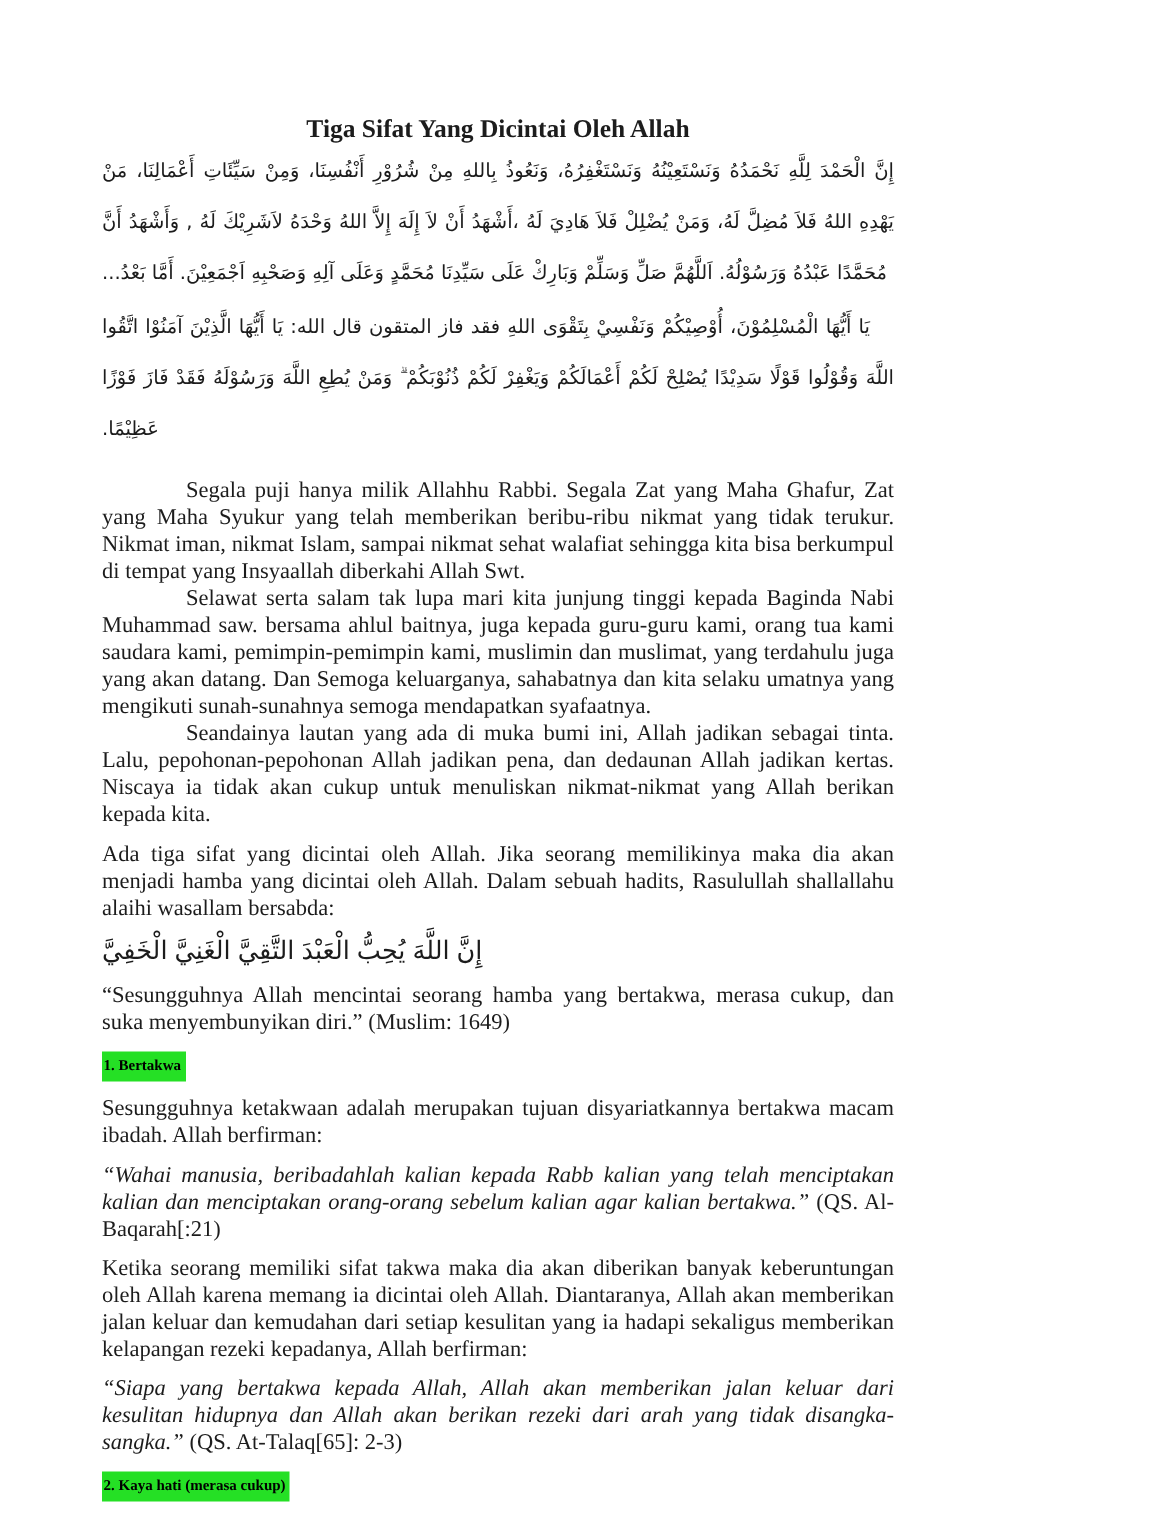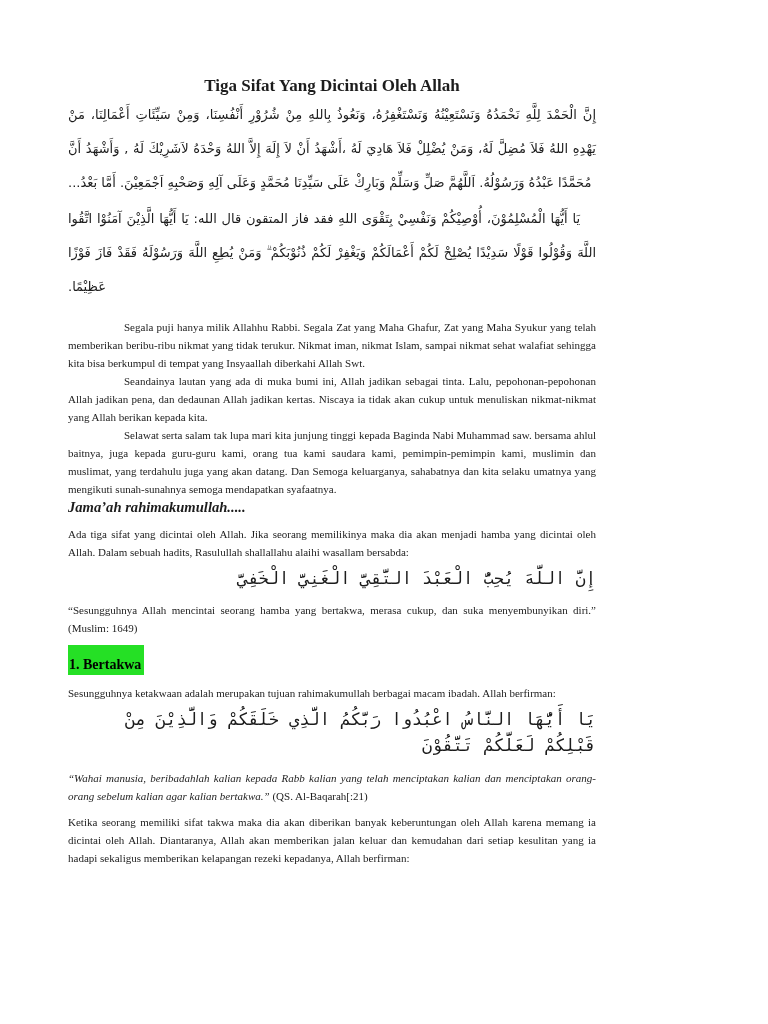--- a/index.html
+++ b/index.html
@@ -26,81 +26,81 @@
     direction:rtl;
     unicode-bidi:embed;
     font-size:13px;
     line-height:34px;
     text-align:justify;
     text-align-last:left;
     margin:2px 0 0 0;
   }
   .ar2 { text-indent:16px; }
   .ar-line {
-    font-family:Liberation Mono, monospace;
+    font-family:Liberation Sans, sans-serif;
     direction:rtl;
     unicode-bidi:embed;
     font-size:17px;
     line-height:26px;
-    text-align:right;
+    text-align:left;
     margin:6px 0 0 0;
   }
   
   .p {
-    font-size:11px;
+    font-size:15px;
     line-height:18px;
     text-align:justify;
     margin:0;
   }
   .indent { text-indent:56px; }
   .mt6{margin-top:6px}.mt8{margin-top:8px}.mt9{margin-top:9px}.mt14{margin-top:14px}
   .jamaah { font-weight:bold; font-style:italic; font-size:14.6px; line-height:18px; margin:0; }
   .q { font-style:italic; }
   .q .cite { font-style:normal;margin-top:19px; }
   .hblock { margin:8px 0 0 0; line-height:19px; }
   .hl {
     display:inline-block;
     font-weight:bold;
-    font-size:14px;
+    font-size:10px;
     line-height:18px;
-    padding:11px 3px 1px 1px;
+    padding:1px 3px 1px 1px;
     color:#000000;
   }
 </style>
 </head>
 <body>
 
 <div class="page">
 
   <h1 class="title">Tiga Sifat Yang Dicintai Oleh Allah</h1>
 
   <p class="ar">إِنَّ الْحَمْدَ لِلَّهِ نَحْمَدُهُ وَنَسْتَعِيْنُهُ وَنَسْتَغْفِرُهُ، وَنَعُوذُ بِاللهِ مِنْ شُرُوْرِ أَنْفُسِنَا، وَمِنْ سَيِّئَاتِ أَعْمَالِنَا، مَنْ يَهْدِهِ اللهُ فَلاَ مُضِلَّ لَهُ، وَمَنْ يُضْلِلْ فَلاَ هَادِيَ لَهُ ،أَشْهَدُ أَنْ لاَ إِلَهَ إِلاَّ اللهُ وَحْدَهُ لاَشَرِيْكَ لَهُ , وَأَشْهَدُ أَنَّ مُحَمَّدًا عَبْدُهُ وَرَسُوْلُهُ. اَللَّهُمَّ صَلِّ وَسَلِّمْ وَبَارِكْ عَلَى سَيِّدِنَا مُحَمَّدٍ وَعَلَى آلِهِ وَصَحْبِهِ اَجْمَعِيْنَ. أَمَّا بَعْدُ...</p>
 
   <p class="ar ar2">يَا أَيُّهَا الْمُسْلِمُوْنَ، أُوْصِيْكُمْ وَنَفْسِيْ بِتَقْوَى اللهِ فقد فاز المتقون قال الله: يَا أَيُّهَا الَّذِيْنَ آمَنُوْا اتَّقُوا اللَّهَ وَقُوْلُوا قَوْلًا سَدِيْدًا يُصْلِحْ لَكُمْ أَعْمَالَكُمْ وَيَغْفِرْ لَكُمْ ذُنُوْبَكُمْ ۗ وَمَنْ يُطِعِ اللَّهَ وَرَسُوْلَهُ فَقَدْ فَازَ فَوْزًا عَظِيْمًا.</p>
 
   <p class="p indent mt14">Segala puji hanya milik Allahhu Rabbi. Segala Zat yang Maha Ghafur, Zat yang Maha Syukur yang telah memberikan beribu-ribu nikmat yang tidak terukur. Nikmat iman, nikmat Islam, sampai nikmat sehat walafiat sehingga kita bisa berkumpul di tempat yang Insyaallah diberkahi Allah Swt.</p>
 
+  <p class="p indent">Selawat serta salam tak lupa mari kita junjung tinggi kepada Baginda Nabi Muhammad saw. bersama ahlul baitnya, juga kepada guru-guru kami, orang tua kami saudara kami, pemimpin-pemimpin kami, muslimin dan muslimat, yang terdahulu juga yang akan datang. Dan Semoga keluarganya, sahabatnya dan kita selaku umatnya yang mengikuti sunah-sunahnya semoga mendapatkan syafaatnya.</p>
+
   <p class="p indent">Seandainya lautan yang ada di muka bumi ini, Allah jadikan sebagai tinta. Lalu, pepohonan-pepohonan Allah jadikan pena, dan dedaunan Allah jadikan kertas. Niscaya ia tidak akan cukup untuk menuliskan nikmat-nikmat yang Allah berikan kepada kita.</p>
 
-  <p class="p indent">Selawat serta salam tak lupa mari kita junjung tinggi kepada Baginda Nabi Muhammad saw. bersama ahlul baitnya, juga kepada guru-guru kami, orang tua kami saudara kami, pemimpin-pemimpin kami, muslimin dan muslimat, yang terdahulu juga yang akan datang. Dan Semoga keluarganya, sahabatnya dan kita selaku umatnya yang mengikuti sunah-sunahnya semoga mendapatkan syafaatnya.</p>
-
-  <p class="jamaah">Jama’ah rahimakumullah.....</p>
 
   <p class="p mt9">Ada tiga sifat yang dicintai oleh Allah. Jika seorang memilikinya maka dia akan menjadi hamba yang dicintai oleh Allah. Dalam sebuah hadits, Rasulullah shallallahu alaihi wasallam bersabda:</p>
 
   <p class="ar-line">إِنَّ اللَّهَ يُحِبُّ الْعَبْدَ التَّقِيَّ الْغَنِيَّ الْخَفِيَّ</p>
 
   <p class="p mt8"><span>“Sesungguhnya Allah mencintai seorang hamba yang bertakwa, merasa cukup, dan suka menyembunyikan diri.”</span> <span>(Muslim: 1649)</span></p>
 
   <p class="hblock mt8"><span class="hl" style="background: rgb(37, 224, 37);">1. Bertakwa</span></p>
 
-  <p class="p mt9">Sesungguhnya ketakwaan adalah merupakan tujuan rahimakumullah berbagai macam ibadah. Allah berfirman:</p>
+  <p class="p mt9">Sesungguhnya ketakwaan adalah merupakan tujuan disyariatkannya bertakwa macam ibadah. Allah berfirman:</p>
 
-  <p class="ar-line">يَا أَيُّهَا النَّاسُ اعْبُدُوا رَبَّكُمُ الَّذِي خَلَقَكُمْ وَالَّذِيْنَ مِنْ قَبْلِكُمْ لَعَلَّكُمْ تَتَّقُوْنَ</p>
 
   <p class="p q mt9"><span>“Wahai manusia, beribadahlah kalian kepada Rabb kalian yang telah menciptakan kalian dan menciptakan orang-orang sebelum kalian agar kalian bertakwa.”</span> <span class="cite">(QS. Al-Baqarah[:21)</span></p>
 
   <p class="p mt8">Ketika seorang memiliki sifat takwa maka dia akan diberikan banyak keberuntungan oleh Allah karena memang ia dicintai oleh Allah. Diantaranya, Allah akan memberikan jalan keluar dan kemudahan dari setiap kesulitan yang ia hadapi sekaligus memberikan kelapangan rezeki kepadanya, Allah berfirman:</p>
 
 
+  <p class="p q mt8"><span>“Siapa yang bertakwa kepada Allah, Allah akan memberikan jalan keluar dari kesulitan hidupnya dan Allah akan berikan rezeki dari arah yang tidak disangka-sangka.”</span> <span class="cite">(QS. At-Talaq[65]: 2-3)</span></p>
 
+  <p class="hblock mt6"><span class="hl" style="background: rgb(37, 224, 37);">2. Kaya hati (merasa cukup)</span></p>
 
 </div>
 
 </body></html>

